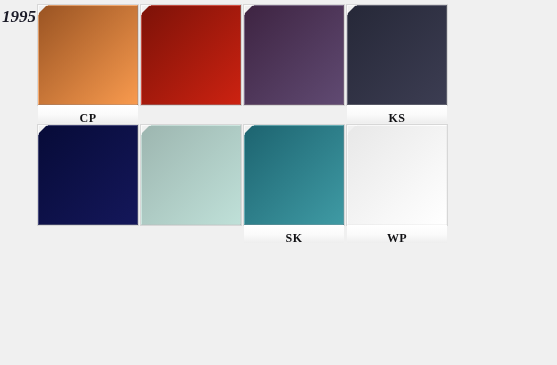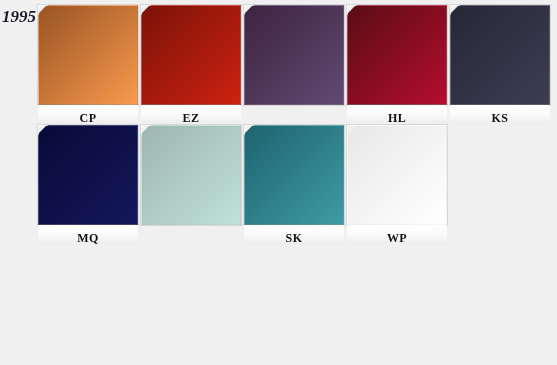--- a/index.html
+++ b/index.html
@@ -151,41 +151,26 @@
             <div class="label-strip" style="position: absolute; top: 0px;"></div>
             <span class="chip-label">CP</span>
           </div>
         </div>
         <div class="swatch-cell">
           <div class="chip-wrap">
             <div class="chip" style="background: linear-gradient(135deg, rgb(125, 18, 8) 0%, rgb(204, 34, 17) 100%);"></div>
             <div class="chip-notch"></div>
             <div class="chip-notch-edge"></div>
           </div>
-          <div class="label-holder">
-            <div class="label-strip" style="position: absolute; top: 0px;"></div>
-            <span class="chip-label">EZ</span>
-          </div>
         </div>
         <div class="swatch-cell">
           <div class="chip-wrap">
             <div class="chip" style="background: linear-gradient(135deg, rgb(62, 36, 66) 0%, rgb(96, 74, 114) 100%);"></div>
             <div class="chip-notch"></div>
             <div class="chip-notch-edge"></div>
-          </div>
-        </div>
-        <div class="swatch-cell">
-          <div class="chip-wrap">
-            <div class="chip" style="background: linear-gradient(135deg, rgb(90, 13, 21) 0%, rgb(181, 13, 46) 100%);"></div>
-            <div class="chip-notch"></div>
-            <div class="chip-notch-edge"></div>
-          </div>
-          <div class="label-holder">
-            <div class="label-strip" style="position: absolute; top: 0px;"></div>
-            <span class="chip-label">HL</span>
           </div>
         </div>
         <div class="swatch-cell">
           <div class="chip-wrap">
             <div class="chip" style="background: linear-gradient(135deg, rgb(38, 40, 56) 0%, rgb(60, 61, 82) 100%);"></div>
             <div class="chip-notch"></div>
             <div class="chip-notch-edge"></div>
           </div>
           <div class="label-holder">
             <div class="label-strip" style="position: absolute; top: 0px;"></div>
@@ -193,24 +178,20 @@
           </div>
         </div>
       </div>
       <div class="swatch-row">
         <div class="swatch-cell">
           <div class="chip-wrap">
             <div class="chip" style="background: linear-gradient(135deg, rgb(7, 11, 56) 0%, rgb(20, 23, 90) 100%);"></div>
             <div class="chip-notch"></div>
             <div class="chip-notch-edge"></div>
           </div>
-          <div class="label-holder">
-            <div class="label-strip" style="position: absolute; top: 0px;"></div>
-            <span class="chip-label">MQ</span>
-          </div>
         </div>
         <div class="swatch-cell">
           <div class="chip-wrap">
             <div class="chip" style="background: linear-gradient(135deg, rgb(157, 182, 176) 0%, rgb(191, 224, 216) 100%);"></div>
             <div class="chip-notch"></div>
             <div class="chip-notch-edge"></div>
           </div>
         </div>
         <div class="swatch-cell">
           <div class="chip-wrap">

